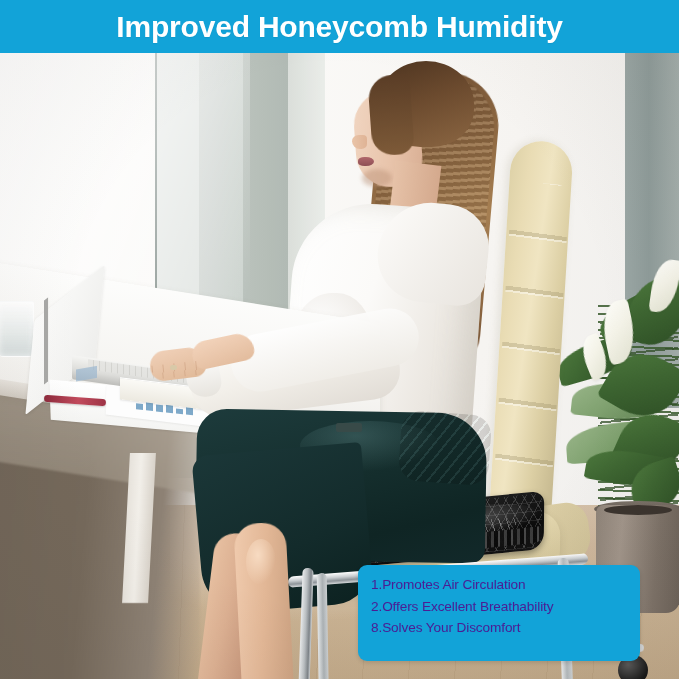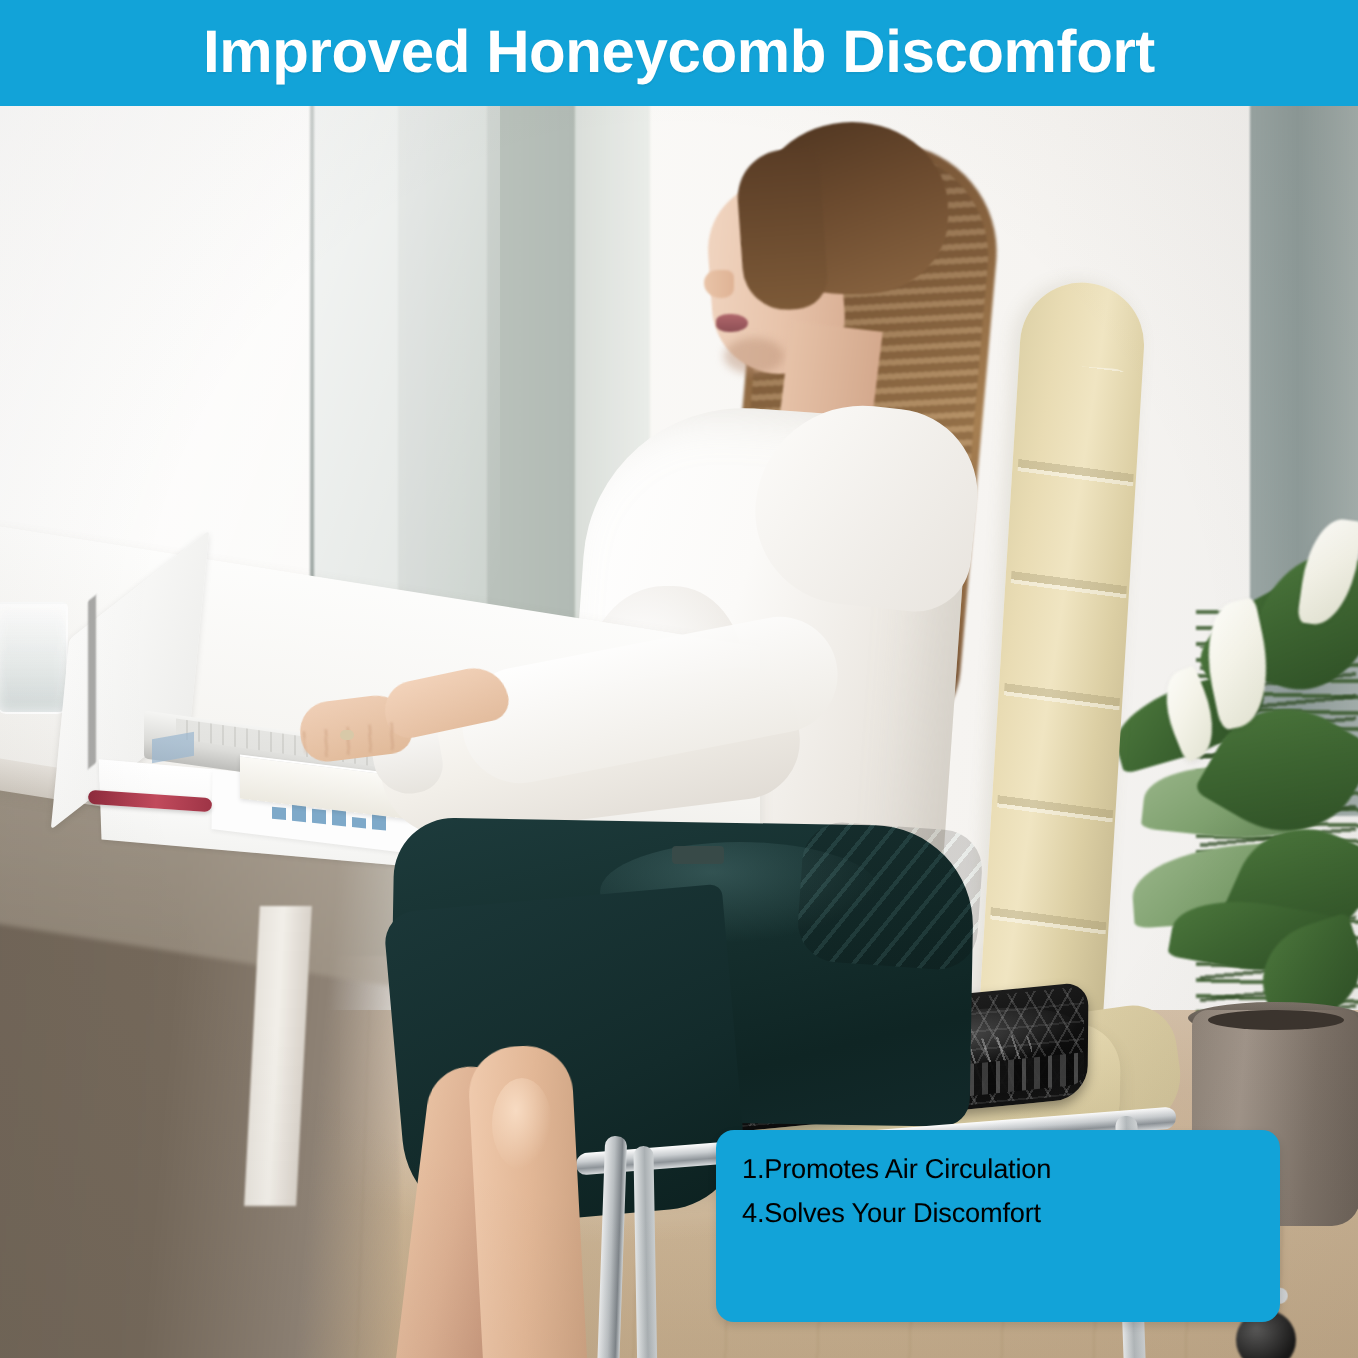--- a/index.html
+++ b/index.html
@@ -569,42 +569,42 @@
   .info-box {
     position:absolute; left:358px; top:565px; width:282px; height:96px;
     background:#12a3d8;
     border-radius:9px;
     padding:9px 0 0 13px;
     z-index:35;
     box-shadow:0 2px 4px rgba(0,0,0,0.12);
   }
   .info-box ul { list-style:none; }
   .info-box li {
-    color:#000000;
+    color:#4c1d95;
     font-size:13.6px;
     line-height:21.5px;
     white-space:nowrap;
     letter-spacing:-0.1px;
     text-shadow:0 0 1px rgba(0,0,0,0.05);
   }
 
   
   .vignette {
     position:absolute; left:0; top:0; width:679px; height:626px;
     pointer-events:none;
     background:radial-gradient(ellipse at 50% 45%, rgba(0,0,0,0) 55%, rgba(60,50,40,0.07) 100%);
   }
 </style>
 </head>
 <body>
 
 <div id="stage">
 
   <div class="banner">
-    <div class="banner-title">Improved Honeycomb Discomfort</div>
+    <div class="banner-title">Improved Honeycomb Humidity</div>
   </div>
 
   <div class="scene">
 
     <div class="wall"></div>
     <div class="glass"></div>
     <div class="grey-panel"></div>
     <div class="window-wash"></div>
     <div class="baseboard"></div>
     <div class="floor"></div>
@@ -706,17 +706,18 @@
     <div class="leg-b"></div>
     <div class="knee-hi"></div>
     <div class="shoe-a"></div>
 
     <div class="vignette"></div>
   </div>
 
   <div class="info-box">
     <ul>
       <li>1.Promotes Air Circulation</li>
-      <li>4.Solves Your Discomfort</li>
+      <li>2.Offers Excellent Breathability</li>
+      <li>8.Solves Your Discomfort</li>
     </ul>
   </div>
 
 </div>
 
 </body></html>

